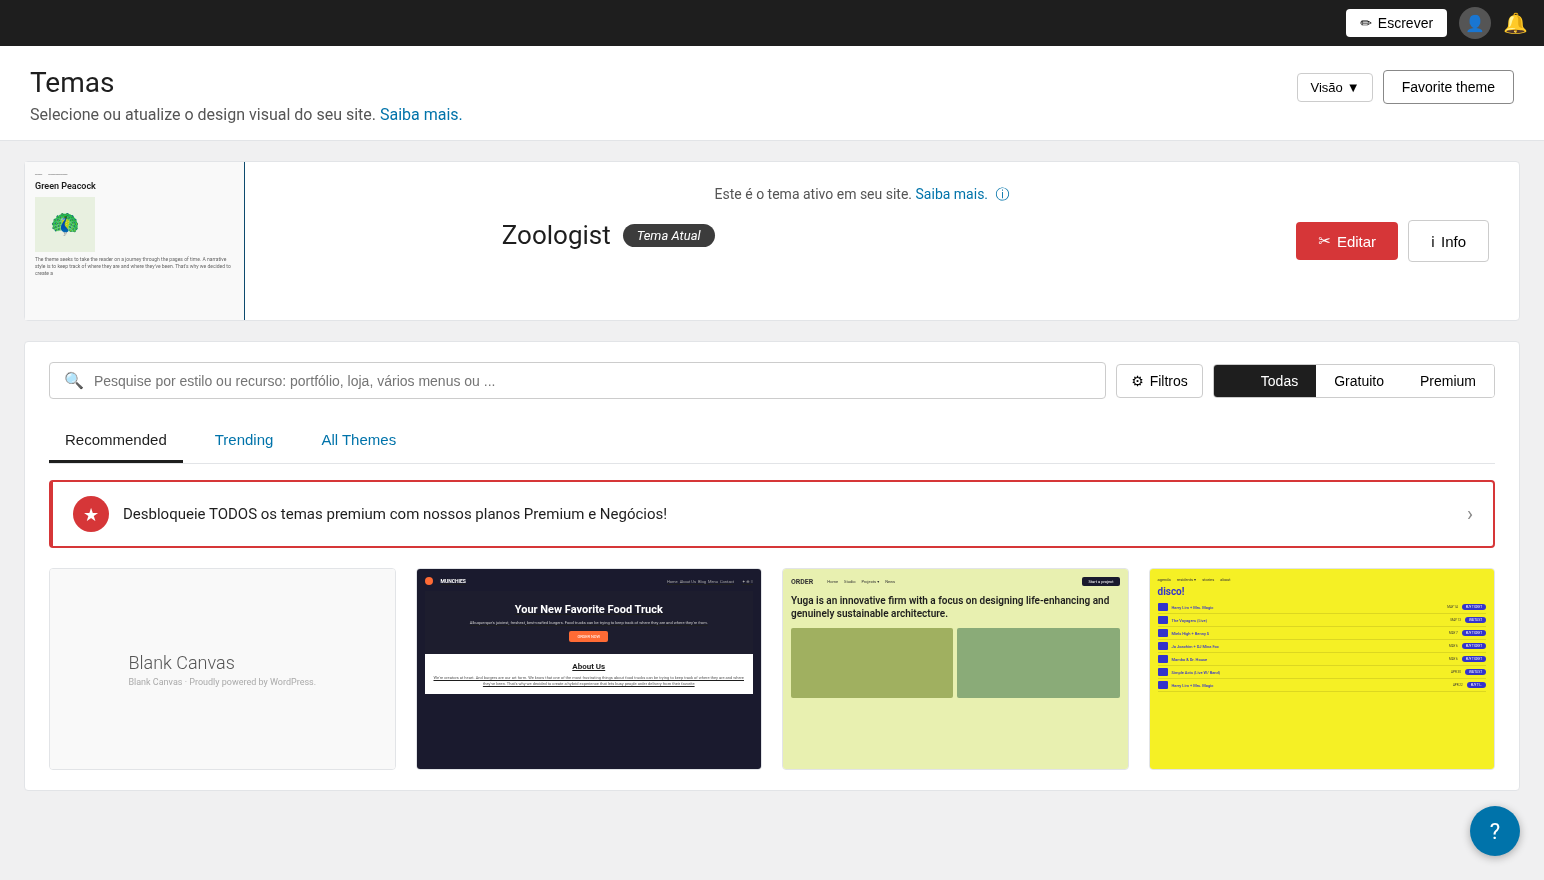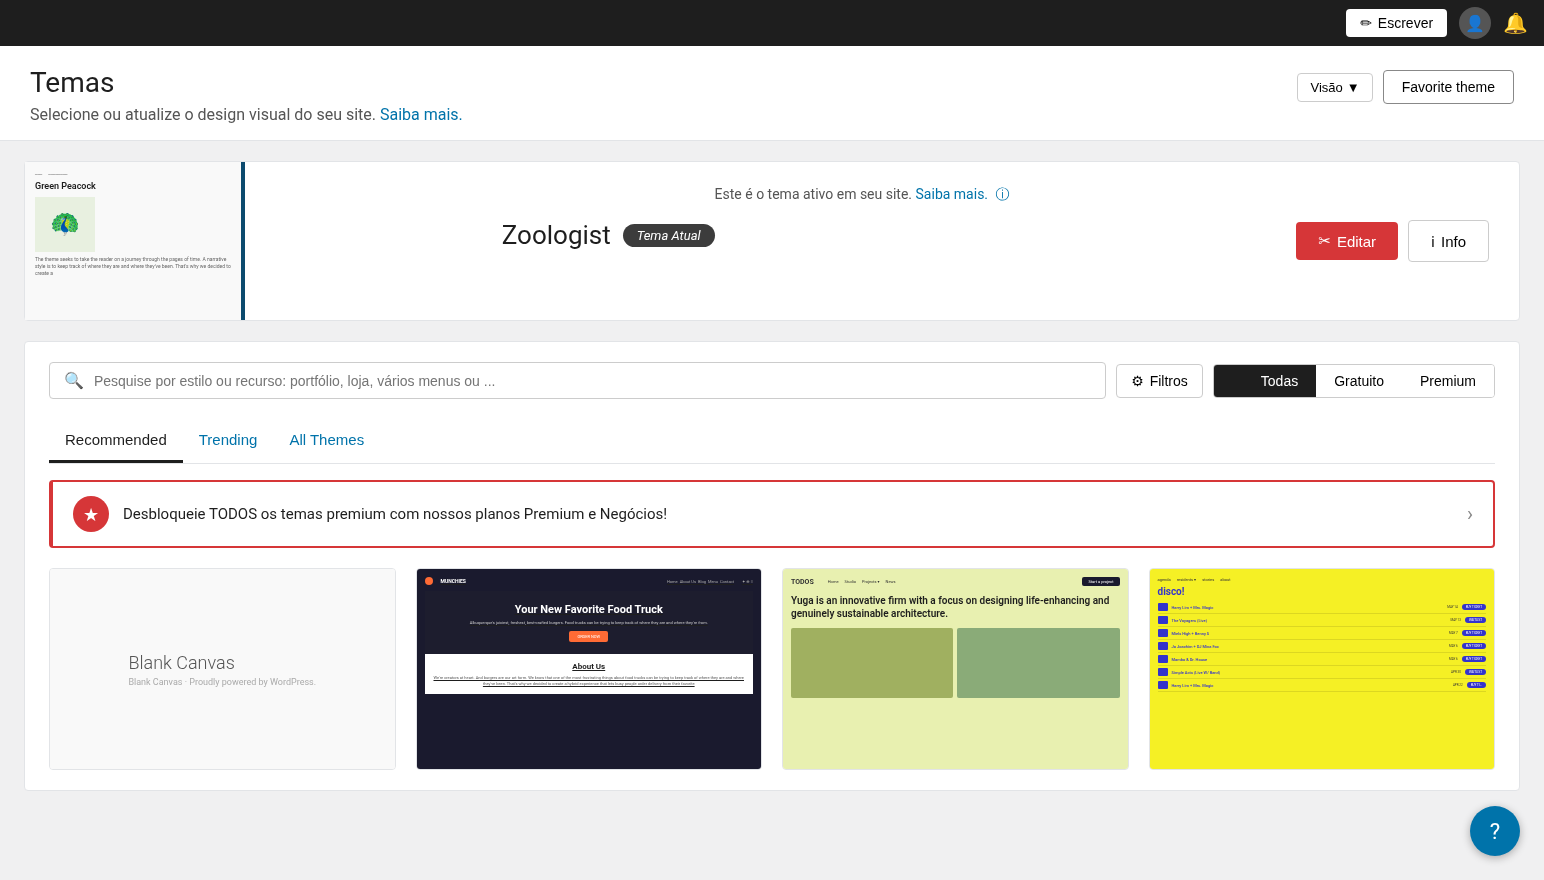--- a/index.html
+++ b/index.html
@@ -97,21 +97,21 @@
       border: 1px solid #e2e4e7;
       border-radius: 4px;
       display: flex;
       align-items: stretch;
       min-height: 160px;
     }
     .theme-preview {
       width: 220px;
       min-height: 150px;
       background: #f9f9f9;
-      border-right: 4px solid #0c4a6e;
+      border-right: 1px solid #0c4a6e;
       padding: 10px;
       flex-shrink: 0;
       overflow: hidden;
     }
     .theme-preview-inner {
       font-size: 7px;
       color: #333;
       line-height: 1.3;
     }
     .theme-preview-title {
@@ -257,21 +257,21 @@
     }
     .filter-tab.active {
       background: #1e1e1e;
       color: #fff;
       padding-left: 47px;
     }
 
     
     .nav-tabs {
       display: flex;
-      gap: 0;
+      gap: 16px;
       border-bottom: 1px solid #e2e4e7;
       margin-bottom: 16px;
     }
     .nav-tab {
       padding: 12px 16px;
       cursor: pointer;
       font-size: 15px;
       color: #555;
       border-bottom: 3px solid transparent;
       text-decoration: none;
@@ -678,21 +678,21 @@
             <div class="ft-about-text">We're creators at heart. And burgers are our art form. We know that one of the most frustrating things about food trucks can be trying to keep track of where they are and where they've been. That's why we decided to create a hybrid experience that lets busy people order delivery from their favorite</div>
           </div>
         </div>
       </div>
     </div>
 
     <div class="theme-card">
       <div class="theme-card-preview">
         <div class="yuga-preview">
           <div class="yuga-nav">
-            <span class="yuga-logo">TODOS</span>
+            <span class="yuga-logo">ORDER</span>
             <span>Home</span>
             <span>Studio</span>
             <span>Projects ▾</span>
             <span>News</span>
             <div class="yuga-cta-btn">Start a project</div>
           </div>
           <div class="yuga-headline">Yuga is an innovative firm with a focus on designing life-enhancing and genuinely sustainable architecture.</div>
           <div class="yuga-sub"></div>
           <div class="yuga-images">
             <div class="yuga-img"></div>

